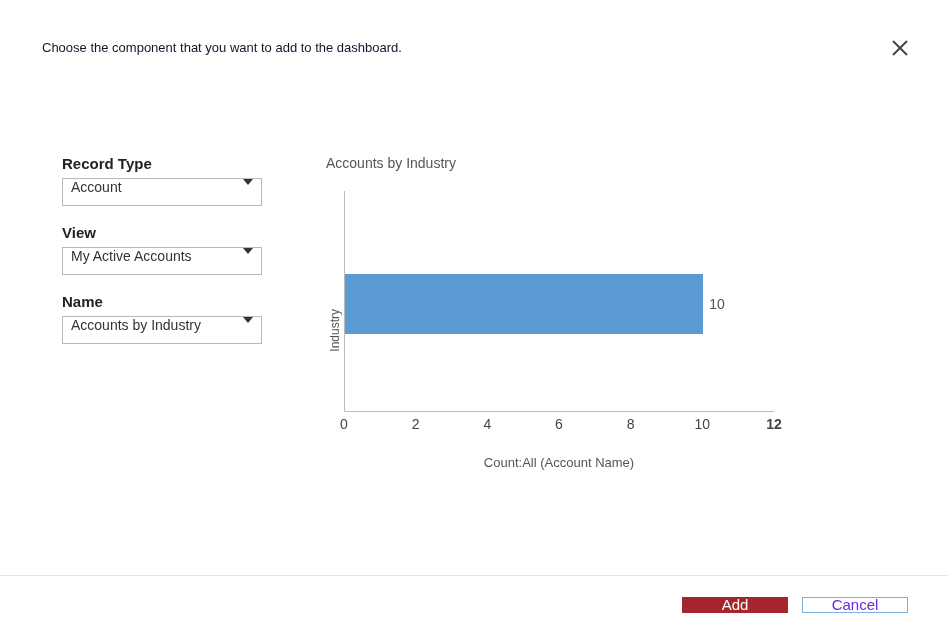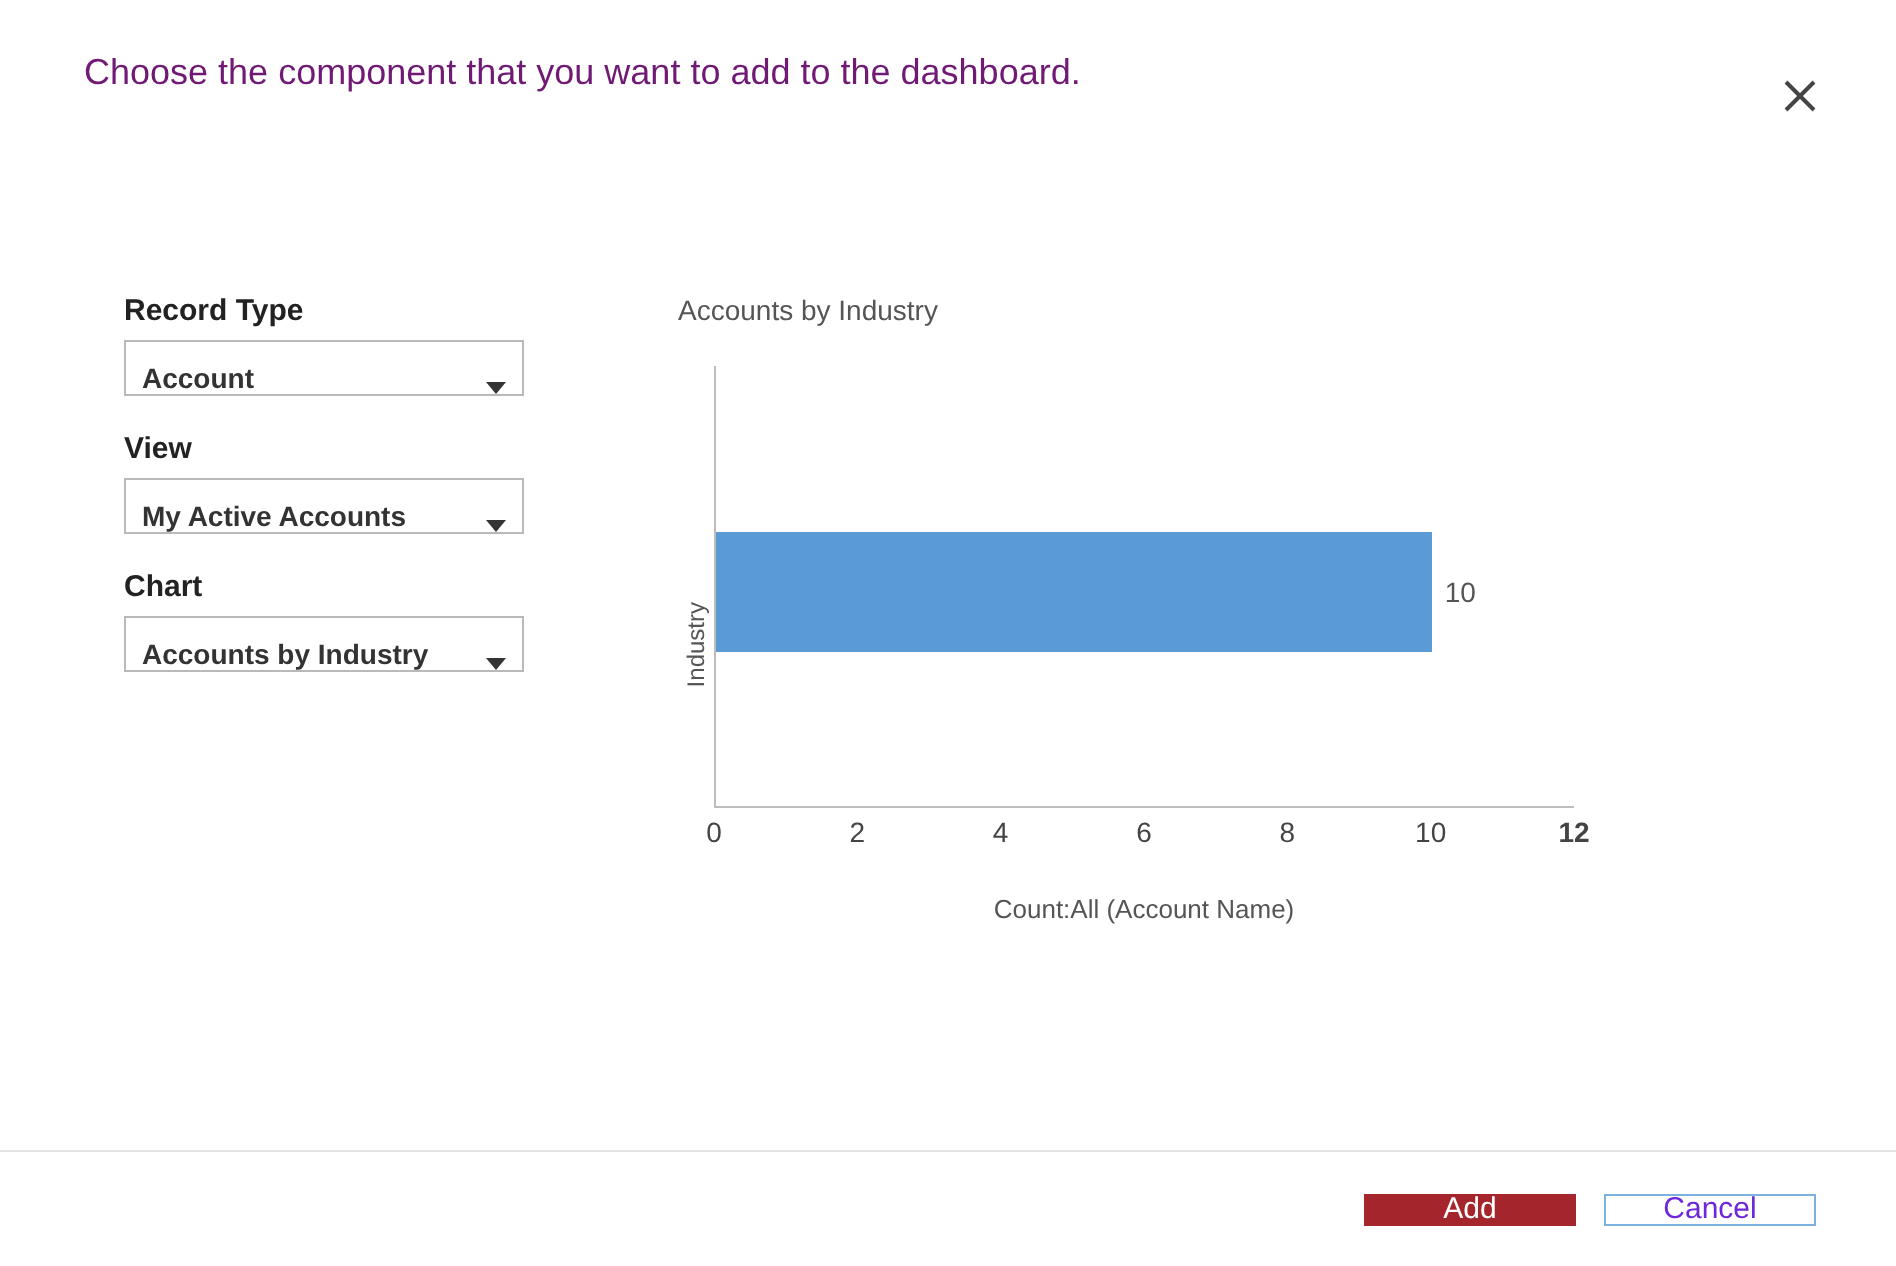--- a/index.html
+++ b/index.html
@@ -15,63 +15,62 @@
       padding: 24px 42px 10px 42px;
       position: relative;
     }
     .dialog-title {
       color: #a4262c;
       font-size: 30px;
       font-weight: 400;
       line-height: 1.2;
     }
     .dialog-subtitle {
-      color: #701a75;
-      font-size: 18px;
-      margin-top: 2px;
+      color: #0f172a;
+      font-size: 13px;
+      margin-top: 16px;
     }
     .close-icon {
       position: absolute;
       right: 36px;
       top: 36px;
       width: 24px;
       height: 24px;
       cursor: pointer;
       color: #444;
     }
     .close-icon svg { width: 100%; height: 100%; }
 
     .body-area {
       display: flex;
       padding: 90px 62px 0 62px;
-      gap: 37px;
+      gap: 24px;
     }
 
     .form-col { width: 240px; flex: 0 0 auto; }
     .field-block { margin-bottom: 18px; }
     .field-label {
       font-weight: 600;
       font-size: 15px;
       color: #222;
       margin-bottom: 6px;
       display: block;
     }
     .faux-select {
       border: 1px solid #b9b9b9;
       height: 28px;
       width: 200px;
       display: flex;
-      align-items: flex-end;
+      align-items: flex-start;
       justify-content: space-between;
       padding: 0 8px;
       font-size: 14px;
       background: #fff;
       cursor: pointer;
       color: #333;
-      font-weight: bold;
     }
     .faux-select .caret {
       width: 0; height: 0;
       border-left: 5px solid transparent;
       border-right: 5px solid transparent;
       border-top: 6px solid #333;
     }
 
     .chart-col { flex: 1; }
     .chart-title {
@@ -211,21 +210,21 @@
       </div>
     </div>
     <div class="field-block">
       <label class="field-label">View</label>
       <div class="faux-select">
         <span>My Active Accounts</span>
         <span class="caret"></span>
       </div>
     </div>
     <div class="field-block">
-      <label class="field-label">Chart</label>
+      <label class="field-label">Name</label>
       <div class="faux-select">
         <span>Accounts by Industry</span>
         <span class="caret"></span>
       </div>
     </div>
   </div>
 
   <div class="chart-col">
     <div class="chart-title">Accounts by Industry</div>
     <div class="chart-wrap">

